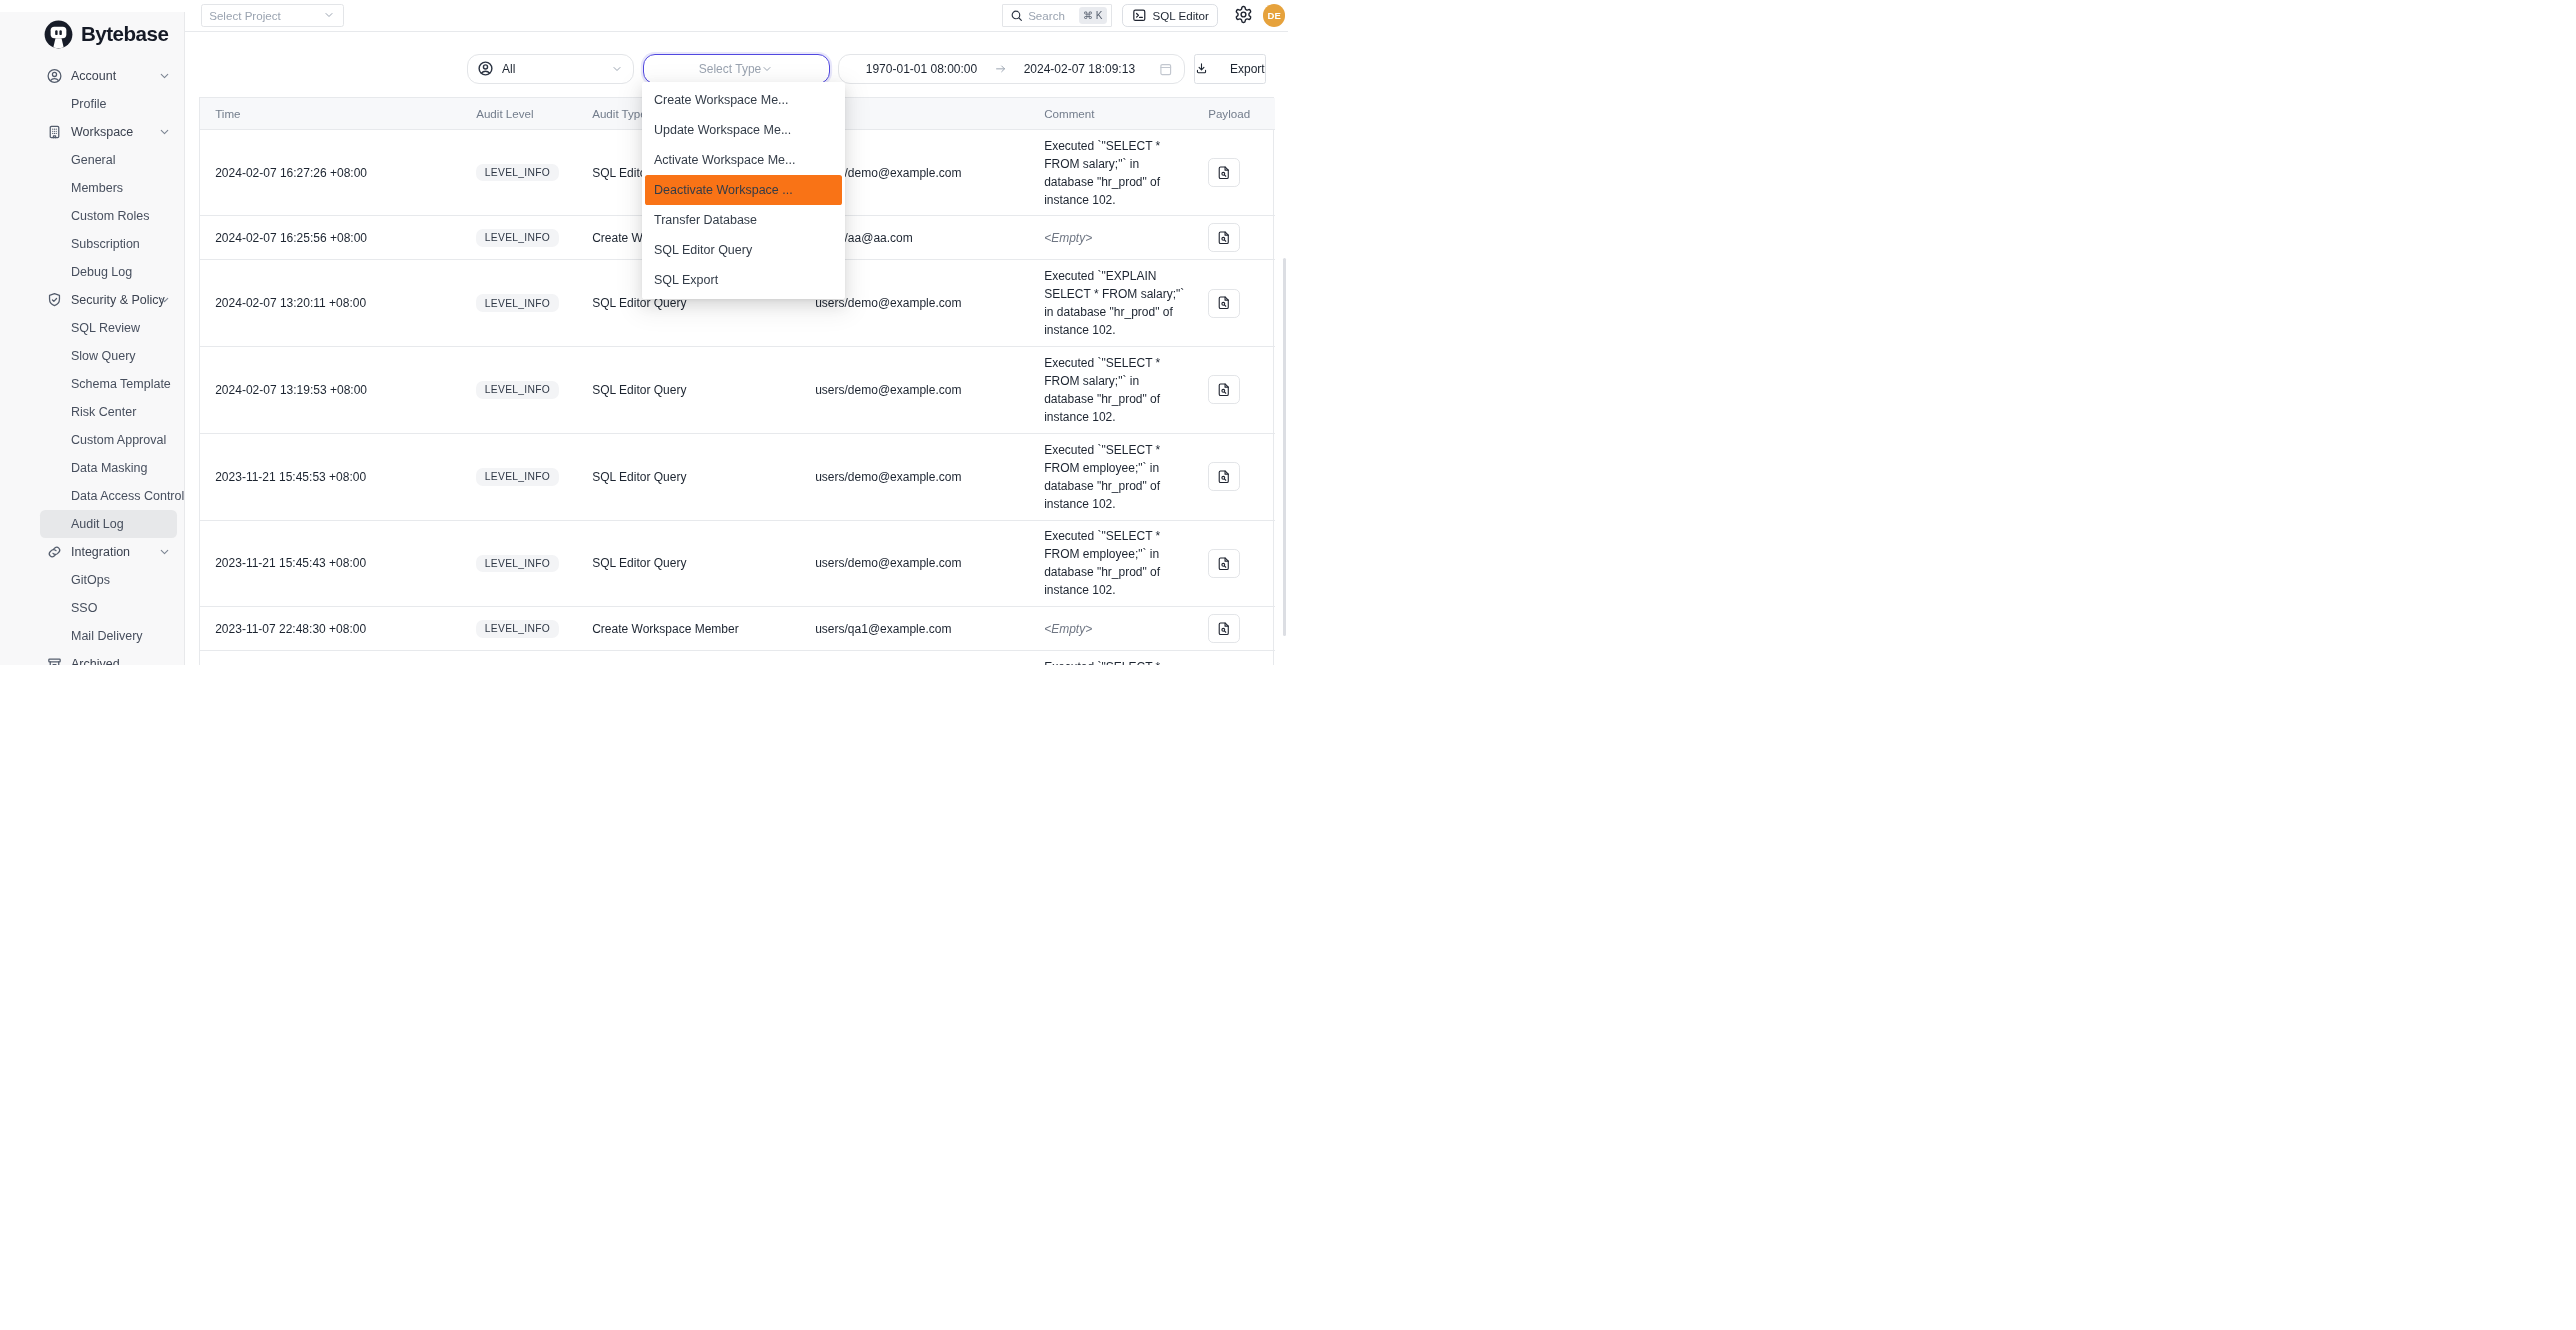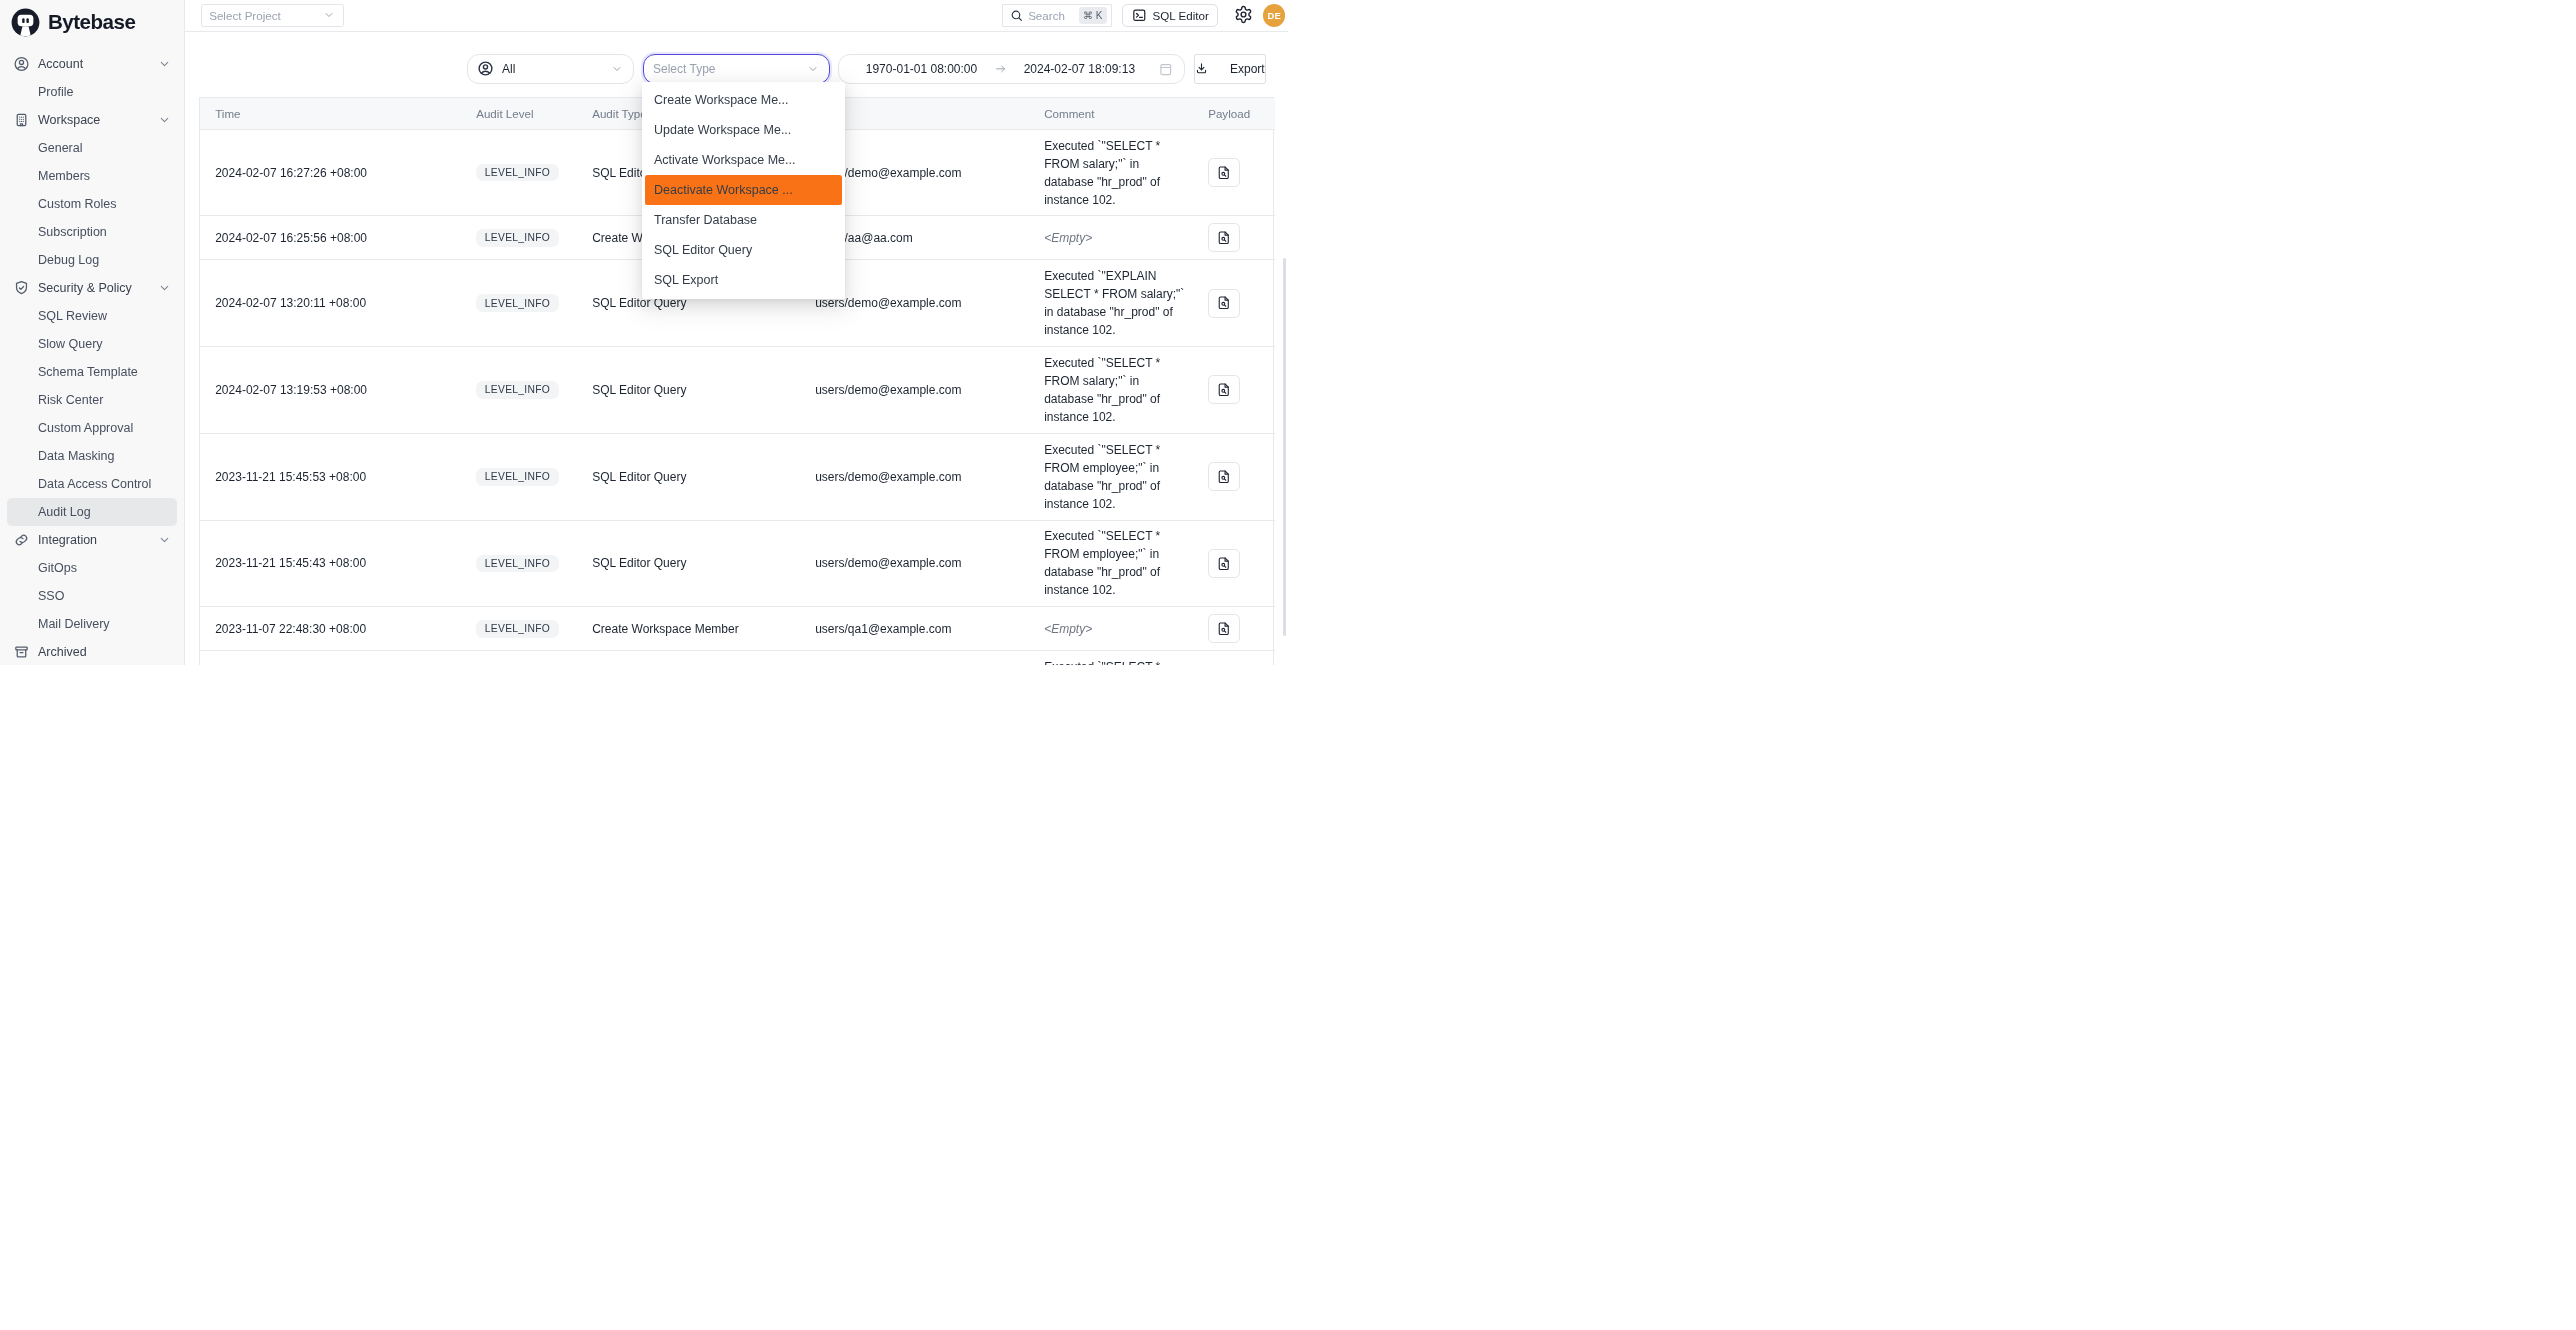--- a/index.html
+++ b/index.html
@@ -7,22 +7,22 @@
   body {
     font-family: "Liberation Sans", sans-serif;
     background: #ffffff;
     color: #1c2430;
     position: relative;
   }
   .app { position: relative; width: 1288px; height: 665px; }
 
   
   .sidebar {
-    position: absolute; left: 0; top: 0; width: 185px; height: 100%;
-    background: #f8f8f9; border-right: 0.9px solid #e8e9eb; z-index: 10;
+    position: absolute; left: 0; top: 12px; width: 185px; height: 100%;
+    background: #f8f8f9; border-right: 0.9px solid #e8e9eb; z-index: 10; padding-left: 33px;
   }
   .logo { display: flex; align-items: center; gap: 7.7px; padding: 6.9px 0 0 11.2px; height: 38px; cursor: pointer; }
   .logo-text { font-size: 20.6px; font-weight: 700; color: #151a26; letter-spacing: -0.5px; }
   .nav { margin-top: 12px; }
   .nav-row {
     position: relative; display: flex; align-items: center;
     height: 28px; padding-left: 38px; font-size: 12.5px; color: #474f5e; cursor: pointer;
     white-space: nowrap;
   }
   .nav-row.group { color: #3b4250; font-weight: 500; }
@@ -62,21 +62,21 @@
   }
 
   
   .filters { display: flex; align-items: center; justify-content: flex-end; gap: 8.6px; padding: 21.5px 22.3px 0 0; }
   .ctrl { height: 30px; border: 0.9px solid #e3e5e8; border-radius: 12px; background: #fff; display: flex; align-items: center; font-size: 12px; cursor: pointer; }
   .actor-ctrl { width: 167px; padding: 0 9.5px; gap: 7.7px; color: #1c2430; }
   .actor-ctrl .aico { width: 17px; height: 17px; color: #2b3342; }
   .actor-ctrl .chev2 { margin-left: auto; }
   .chev2 { width: 12px; height: 12px; color: #9aa3b0; flex: 0 0 auto; }
   .type-ctrl {
-    width: 187px; padding: 0 9.5px; justify-content: space-between; color: #9aa3b0;
+    width: 187px; padding: 0 9.5px; justify-content: center; color: #9aa3b0;
     border-color: #5148e0; box-shadow: 0 0 0 2.1px rgba(81,72,224,0.13);
   }
   .range-ctrl { width: 347px; padding: 0 10.3px; color: #1c2430; cursor: pointer; }
   .range-ctrl .dt { flex: 1; text-align: center; font-size: 12px; }
   .arrow-ico { width: 13.7px; height: 13.7px; color: #9aa3b0; flex: 0 0 auto; }
   .cal-ico { width: 15.5px; height: 15.5px; color: #c2c7cf; margin-left: 6.9px; flex: 0 0 auto; }
   .export-btn {
     width: 72px; height: 30px; border: 0.9px solid #dcdfe4; border-radius: 2.6px; background: #fff;
     display: flex; align-items: center; justify-content: space-between; gap: 6px; font-size: 12px; color: #1c2430; cursor: pointer;
   }

